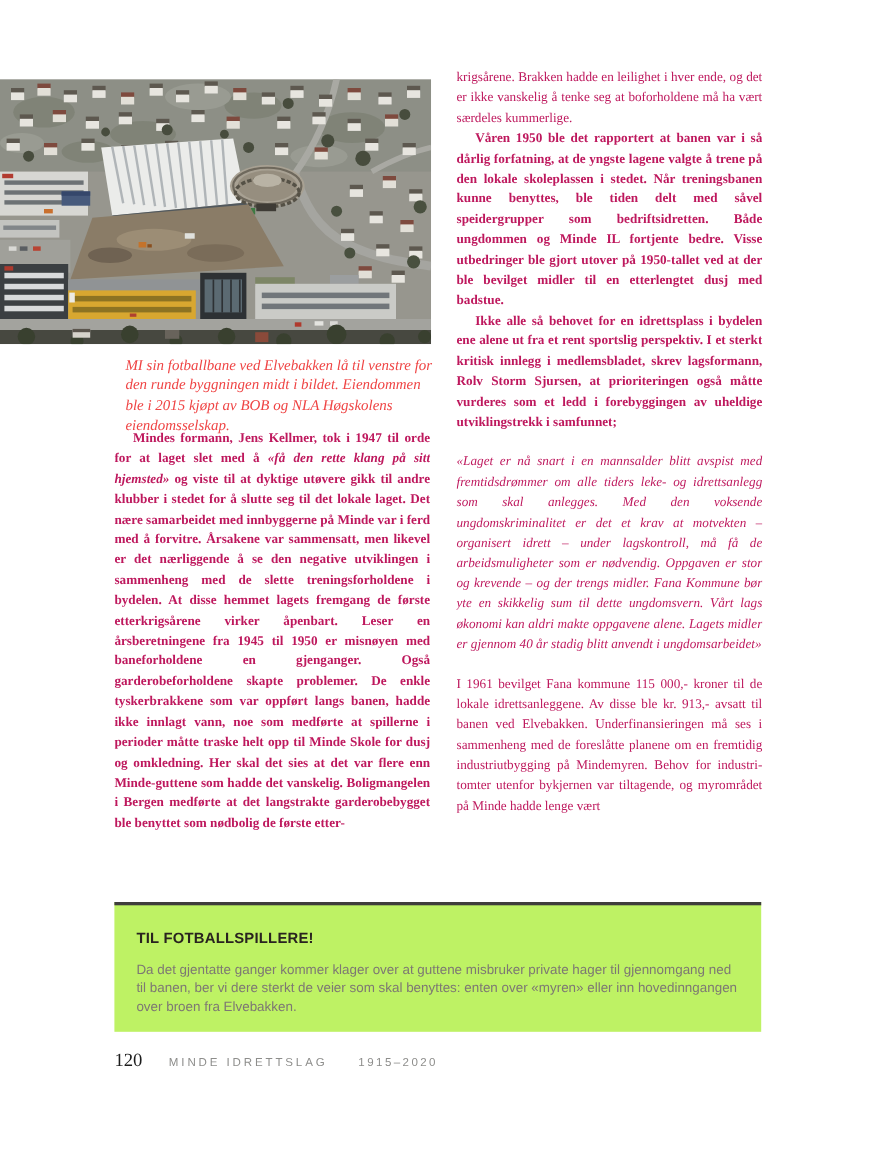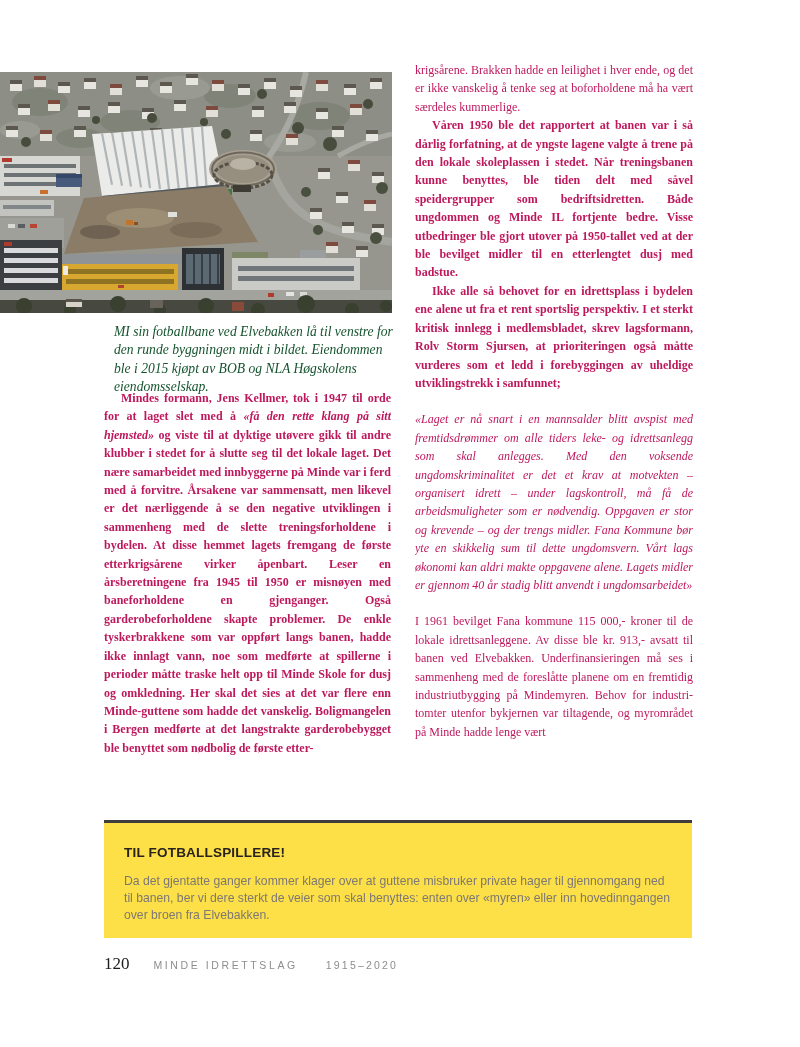--- a/index.html
+++ b/index.html
@@ -5,36 +5,36 @@
   html,body{margin:0;padding:0;background:#ffffff;}
   body{width:800px;height:1047px;font-family:"Liberation Serif",serif;}
   .page{position:relative;width:800px;height:1047px;background:#ffffff;overflow:hidden;}
 
   
   .photo{position:absolute;left:0;top:72px;width:392px;height:241px;margin:0;overflow:hidden;}
   .photo svg{display:block;}
 
   
   .caption{position:absolute;left:114px;top:323px;width:282px;
-    font-style:italic;font-size:13.6px;line-height:18.4px;color:#14532d;}
+    font-style:italic;font-size:13.6px;line-height:18.4px;color:#ef4444;}
 
   
   .col{position:absolute;font-size:12px;line-height:18.4px;color:#be185d;
     text-align:justify;overflow:hidden;hyphens:manual;}
   .col p{margin:0;}
   .col p.indent{text-indent:17px;font-weight:bold;}
   .col p.gap{margin-top:18px;}
   .col p.quote{font-style:italic;}
   .col span.it{font-style:italic;}
   .col-left{left:104px;top:389px;width:287px;height:424px;}
   .col-right{left:415px;top:61px;width:278px;height:752px;}
 
   
   .info-box{position:absolute;left:104px;top:820px;width:588px;height:118px;
-    box-sizing:border-box;border-top:3px solid #3f3e3c;background:#fde047;
+    box-sizing:border-box;border-top:3px solid #3f3e3c;background:#bef264;
     padding:22px 20px 0 20px;font-family:"Liberation Sans",sans-serif;}
   .info-box h3{margin:0 0 13px 0;font-size:13.5px;font-weight:700;
     letter-spacing:.2px;color:#29231f;}
   .info-box p{margin:0;font-size:12.2px;line-height:17px;color:#7d7873;max-width:552px;}
 
   
   .page-footer{position:absolute;left:104px;top:954px;display:flex;align-items:baseline;}
   .page-num{font-family:"Liberation Serif",serif;font-size:17px;color:#1c1c1c;}
   .footer-title{margin-left:24px;font-family:"Liberation Sans",sans-serif;
     font-size:10.5px;letter-spacing:2.6px;color:#8d8d8b;}

